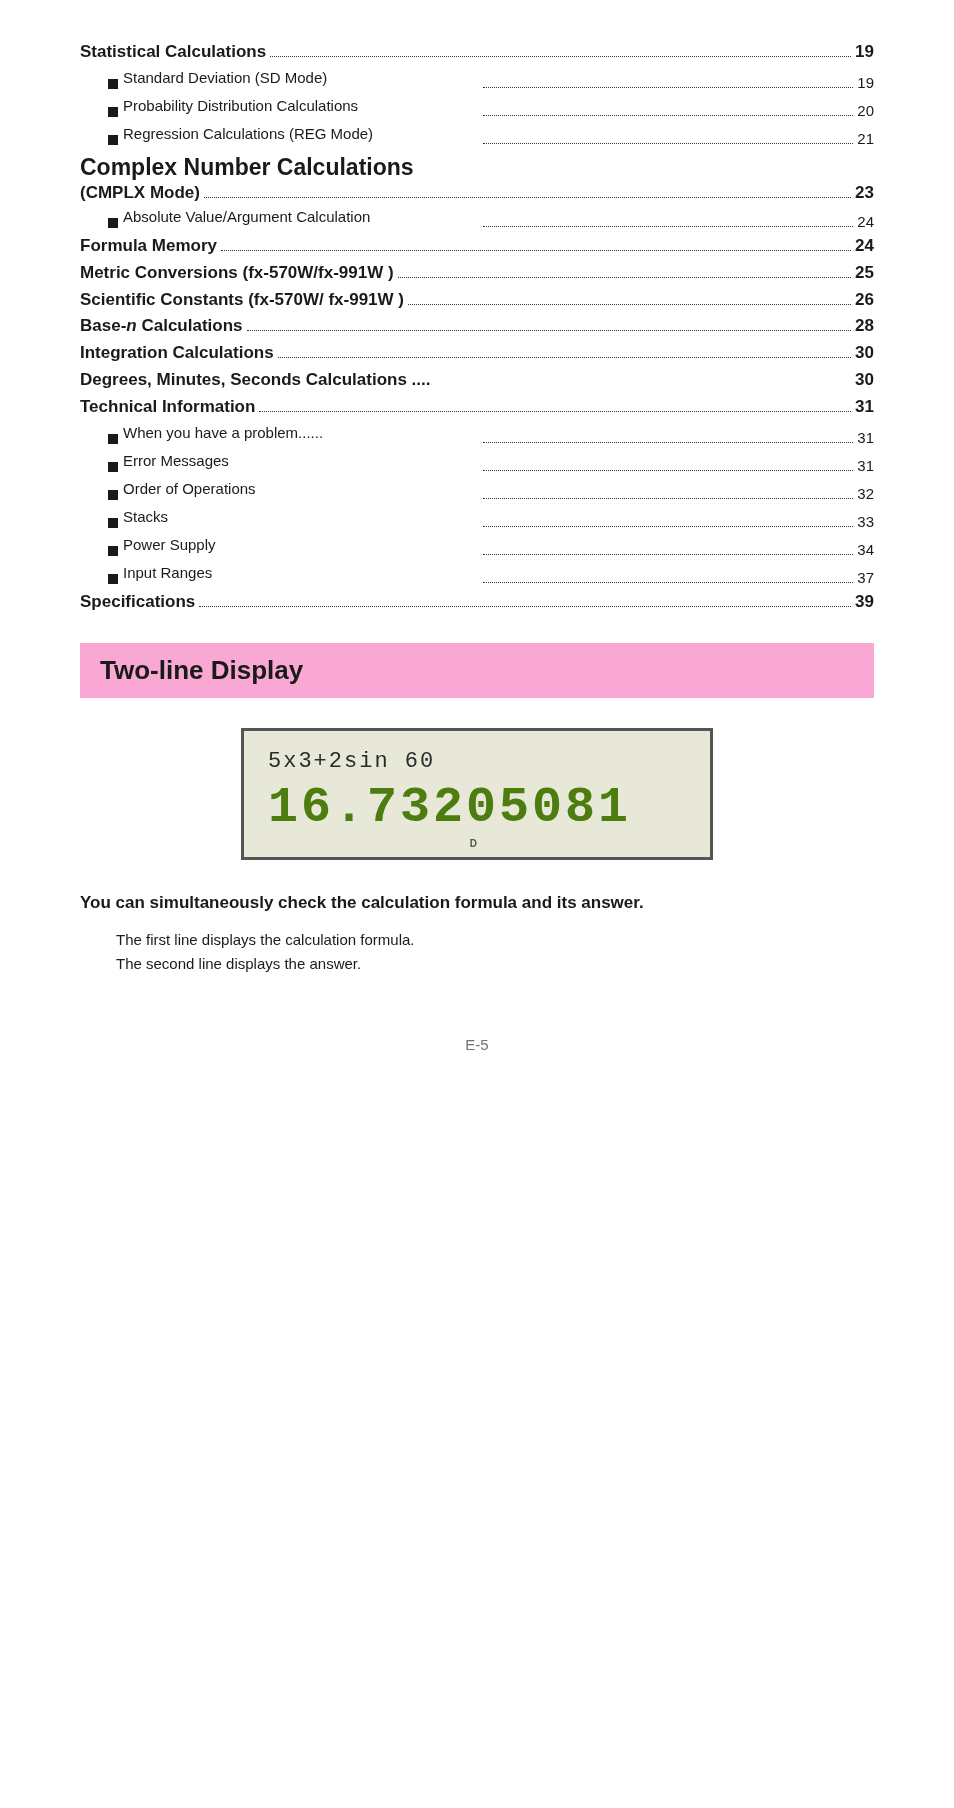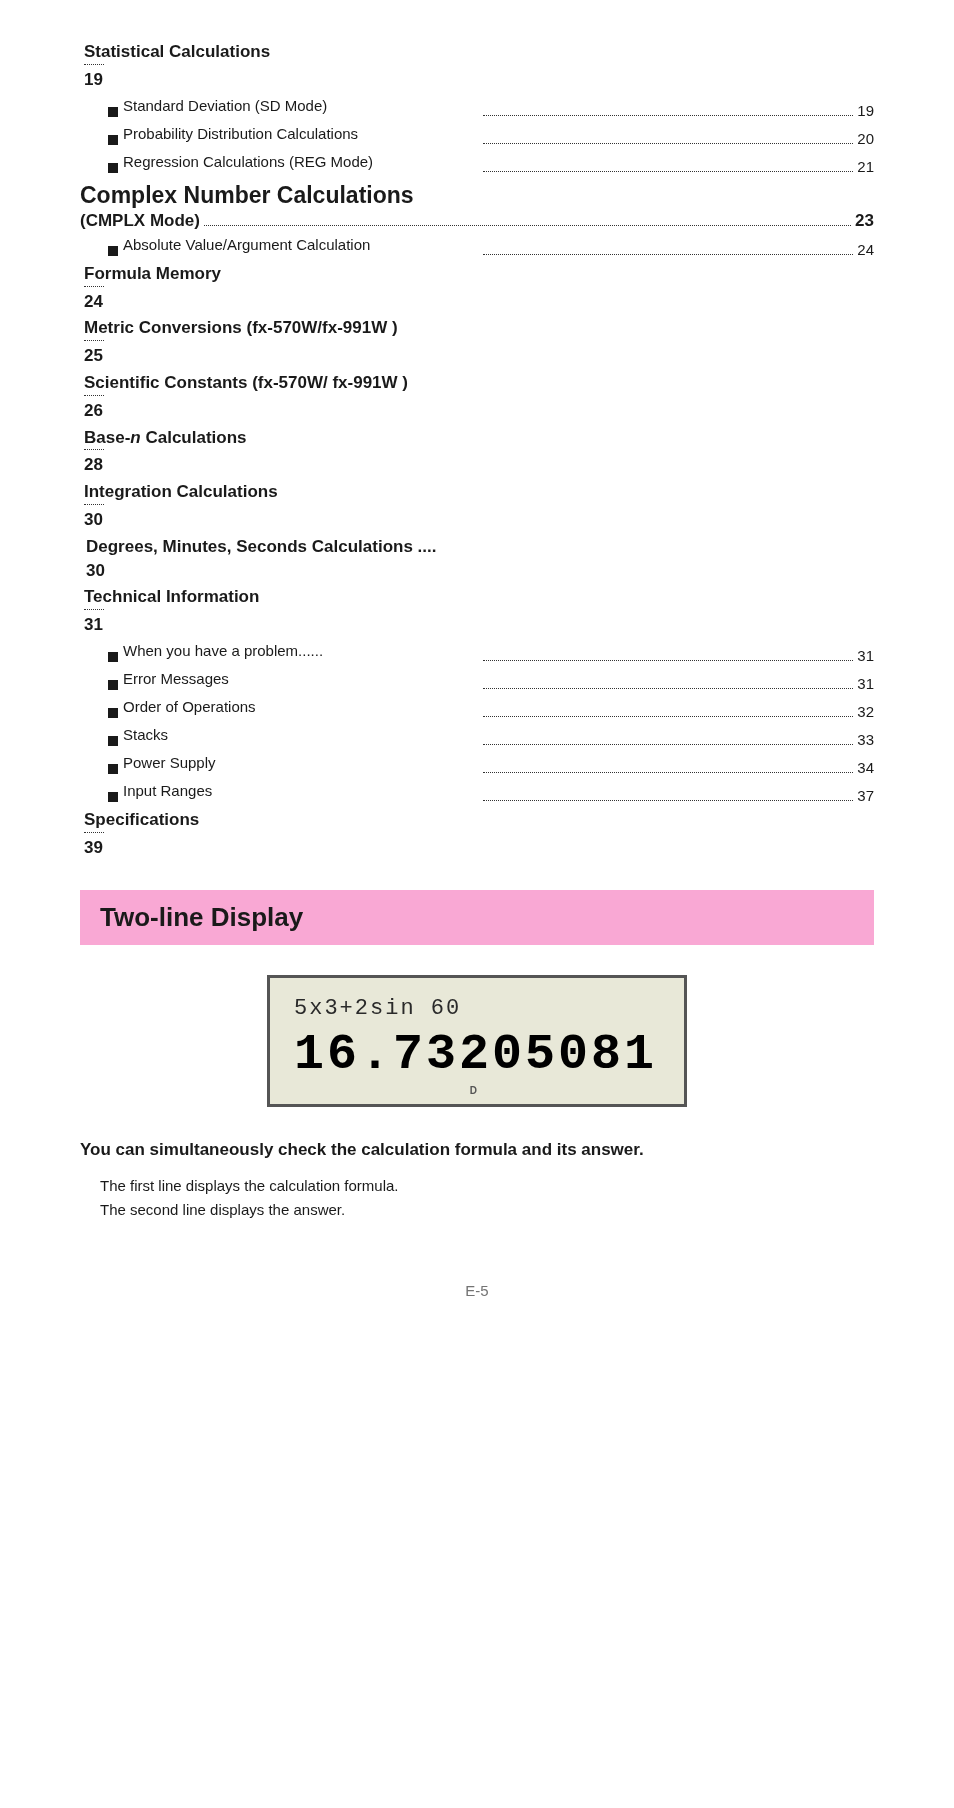--- a/index.html
+++ b/index.html
@@ -14,21 +14,20 @@
     }
 
     .toc-main-entry {
       display: flex;
       align-items: baseline;
       justify-content: space-between;
       font-weight: bold;
       font-size: 17px;
       margin-bottom: 3px;
       line-height: 1.4;
-      flex-direction: column;
     }
 
     .toc-main-entry .dots {
       flex: 1;
       border-bottom: 1px dotted #333;
       margin: 0 4px 3px 4px;
       min-width: 20px;
     }
 
     .toc-sub-entry {
@@ -100,39 +99,39 @@
       font-size: 26px;
       font-weight: bold;
       color: #1a1a1a;
     }
 
     .display-box {
       border: 3px solid #555;
       background: #e8e8d8;
       padding: 18px 24px 22px 24px;
       margin: 0 auto 30px auto;
-      width: 420px;
+      width: 472px;
       min-height: 120px;
       font-family: 'Courier New', monospace;
       position: relative;
     }
 
     .display-line1 {
       font-size: 22px;
       letter-spacing: 2px;
       color: #2a2a2a;
       font-family: 'Courier New', monospace;
       margin-bottom: 6px;
     }
 
     .display-line2 {
       font-size: 50px;
       font-weight: bold;
       letter-spacing: 3px;
-      color: #000000;
+      color: #4d7c0f;
       font-family: 'Courier New', monospace;
       line-height: 1.1;
     }
 
     .display-indicator {
       position: absolute;
       bottom: 8px;
       right: 50%;
       font-size: 10px;
       font-weight: bold;
@@ -143,21 +142,21 @@
     .bold-description {
       font-size: 17px;
       font-weight: bold;
       line-height: 1.5;
       margin-bottom: 12px;
     }
 
     .regular-text {
       font-size: 15px;
       line-height: 1.6;
-      margin-left: 20px;
+      margin-left: 36px;
     }
 
     .page-footer {
       text-align: center;
       margin-top: 60px;
       font-size: 15px;
       color: #737373;
     }
 
     .toc-block {

